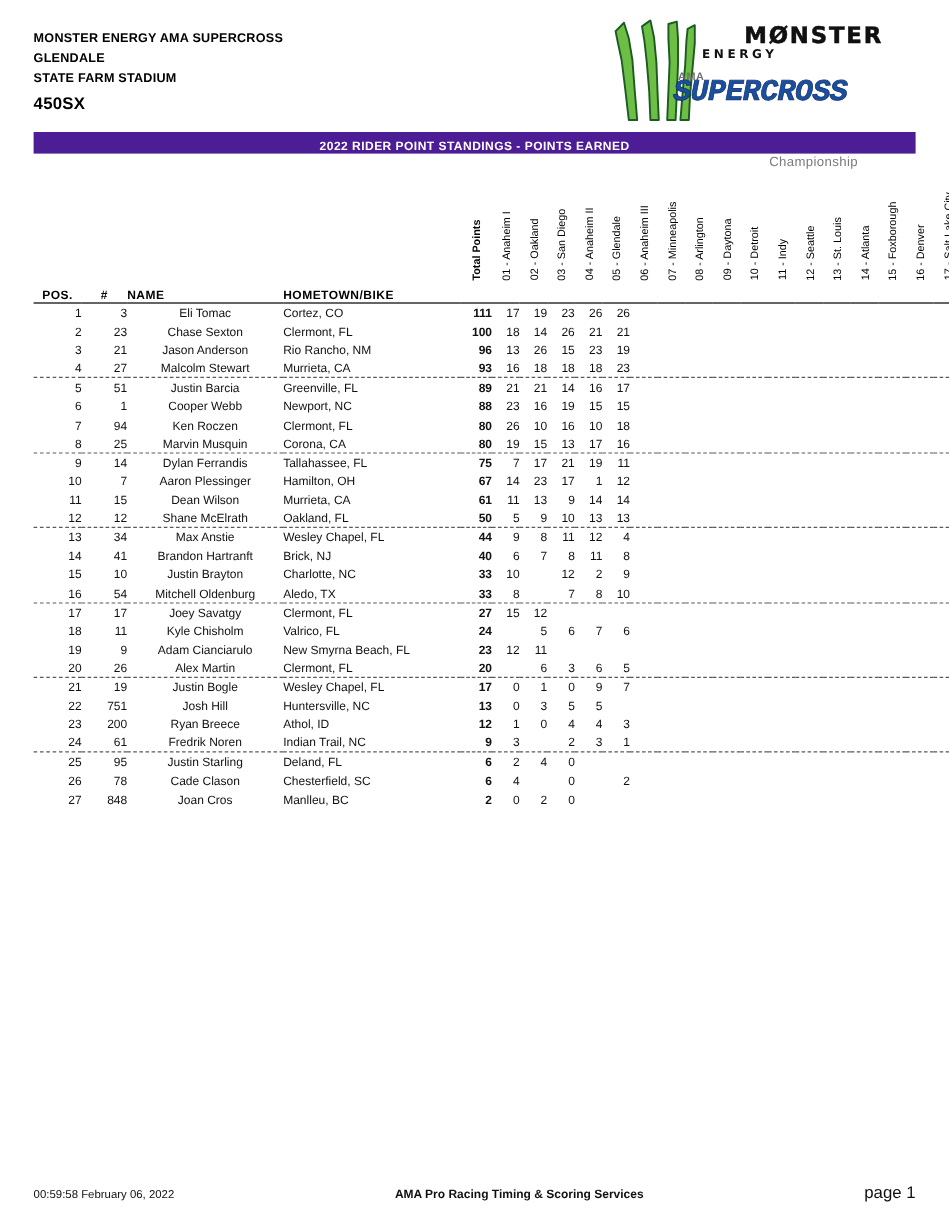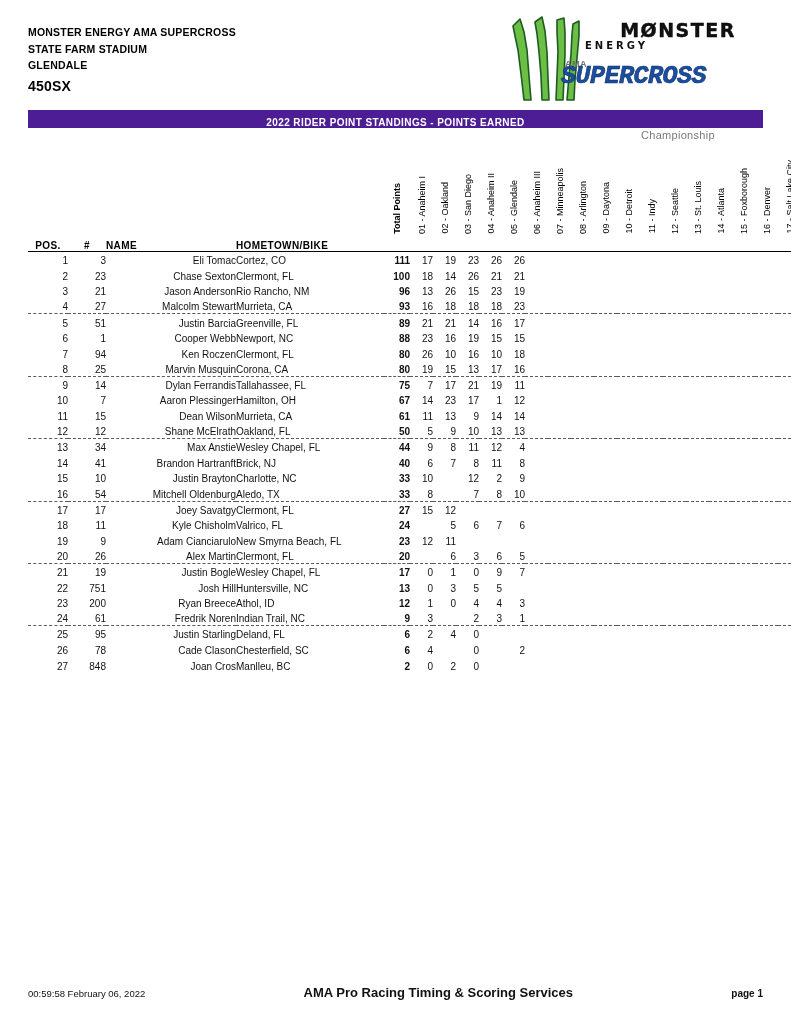--- a/index.html
+++ b/index.html
@@ -186,54 +186,54 @@
   }
 
   tr.data td {
     height: 15.6px;
     font-size: 10px;
     color: #111;
     padding-bottom: 1px;
   }
   td.pos { text-align: right; padding-right: 10px; }
   td.num { text-align: right; padding-right: 9px; }
-  td.name { text-align: right; padding-left: 2px; white-space: nowrap; margin-top: 48px; }
+  td.name { text-align: center; padding-left: 2px; white-space: nowrap; margin-top: 48px; }
   td.town { text-align: left; font-size: 9.5px; white-space: nowrap; }
   td.tp { text-align: right; font-weight: bold; padding-right: 2px; }
   td.rd { text-align: right; padding-right: 4px; }
 
   tr.grp td { border-bottom: 1px dashed #5a5a5a; }
 
   
   .footer {
     position: absolute;
     left: 28px;
     top: 985px;
     width: 735px;
     display: flex;
     justify-content: space-between;
     align-items: baseline;
     font-size: 9.5px;
     color: #111;
   }
   .footer .center {
-    font-size: 13px;
+    font-size: 10px;
     font-weight: bold;
   }
-  .footer .right { font-size: 10px; font-weight: bold; }
+  .footer .right { font-size: 14px; }
 </style>
 </head>
 <body>
 
 <div class="page">
 
   <div class="hdr">
     <div class="hdr-line">MONSTER ENERGY AMA SUPERCROSS</div>
+    <div class="hdr-line">GLENDALE</div>
     <div class="hdr-line">STATE FARM STADIUM</div>
-    <div class="hdr-line">GLENDALE</div>
     <div class="hdr-class">450SX</div>
   </div>
 
   <div class="logo-wrap">
     <svg class="mclaw" viewBox="0 0 78 86">
       <g fill="#6cbe45" stroke="#1c5c22" stroke-width="1.6" stroke-linejoin="round">
         <path d="M8 10 L15 3 L19 16 L22 34 L24 60 L26 84 L19 84 L16 58 L13 34 L10 20 Z"></path>
         <path d="M30 6 L37 1 L40 15 L42 36 L43 62 L44 84 L37 84 L36 60 L34 36 L32 18 Z"></path>
         <path d="M52 4 L59 2 L60 16 L60 38 L59 62 L58 84 L51 84 L52 60 L53 36 L52 16 Z"></path>
         <path d="M68 8 L74 5 L74 20 L72 42 L70 64 L69 84 L62 84 L64 60 L66 38 L67 18 Z"></path>

